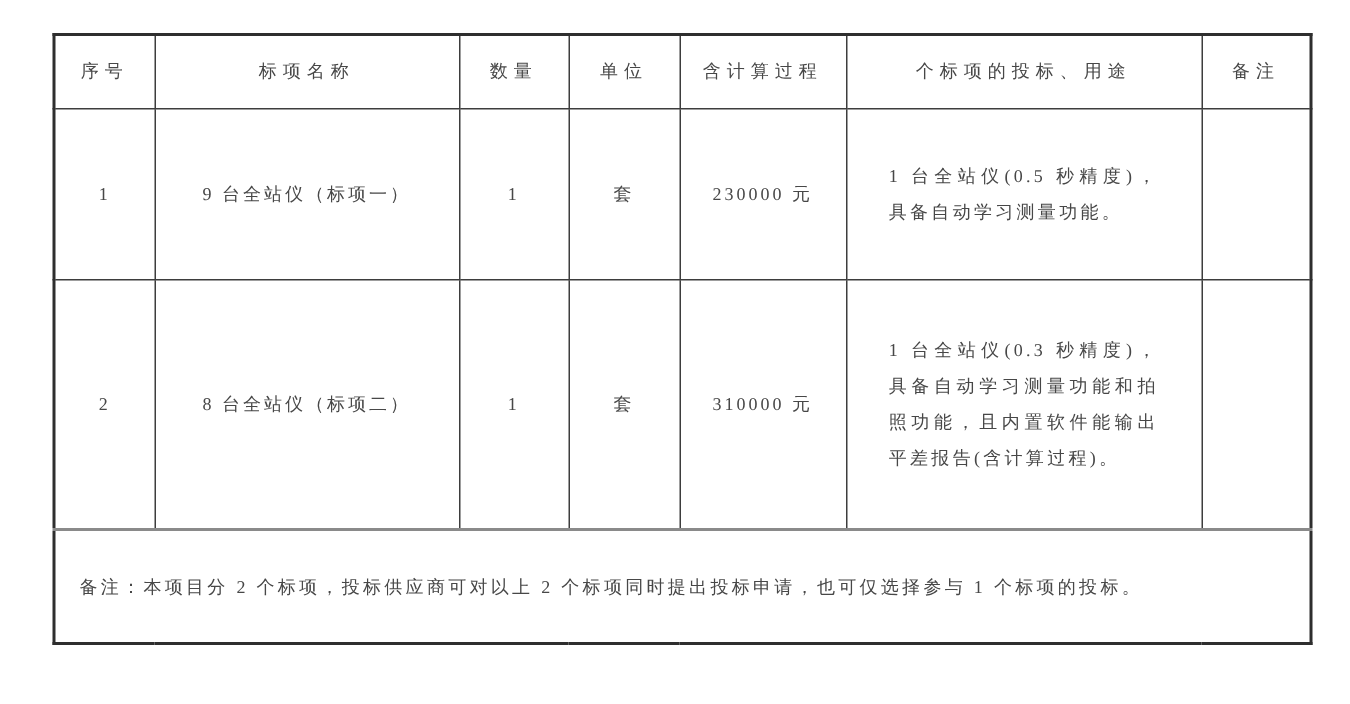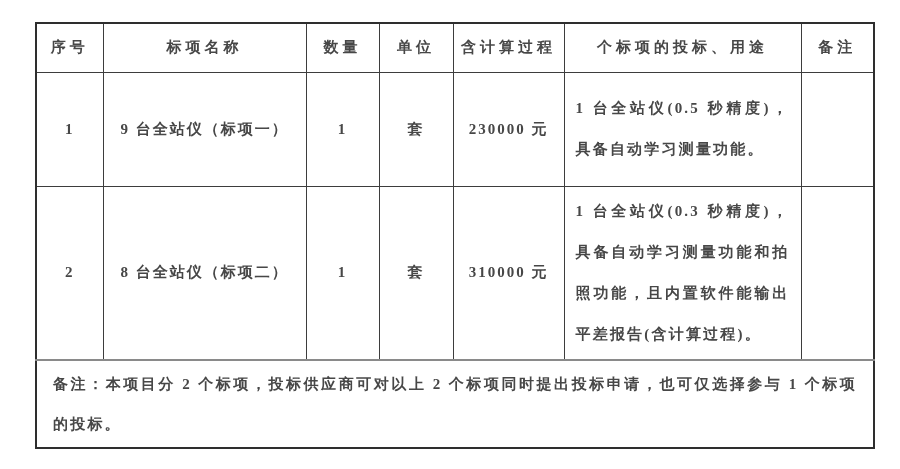--- a/index.html
+++ b/index.html
@@ -21,41 +21,41 @@
     top: 22px;
     width: 838px;
     border-collapse: collapse;
     table-layout: fixed;
     border: 2px solid #2e2e2e;
   }
   .doc-table th,
   .doc-table td {
     border: 1px solid #3d3d3d;
     vertical-align: middle;
-    font-size: 15px;
-    font-weight: bold;
+    font-size: 12px;
+    font-weight: normal;
     overflow: hidden;
   }
   .doc-table thead tr   { height: 49px; }
   .doc-table tbody tr.row-1 { height: 114px; }
   .doc-table tbody tr.row-2 { height: 167px; }
-  .doc-table tfoot tr   { height: 88px; }
+  .doc-table tfoot tr   { height: 76px; }
 
   .doc-table th {
     text-align: center;
     letter-spacing: 4px;
   }
   .cell-center {
     text-align: center;
     letter-spacing: 2px;
   }
   .req-cell {
     text-align: justify;
-    padding: 4px 11px;
-    line-height: 41px;
+    padding: 4px 28px;
+    line-height: 24px;
     letter-spacing: 2.2px;
   }
   .foot-cell {
     border-top: 2px solid #8a8a8a !important;
     padding: 0 16px;
     line-height: 40px;
     letter-spacing: 2.2px;
     text-align: justify;
     vertical-align: middle;
   }

